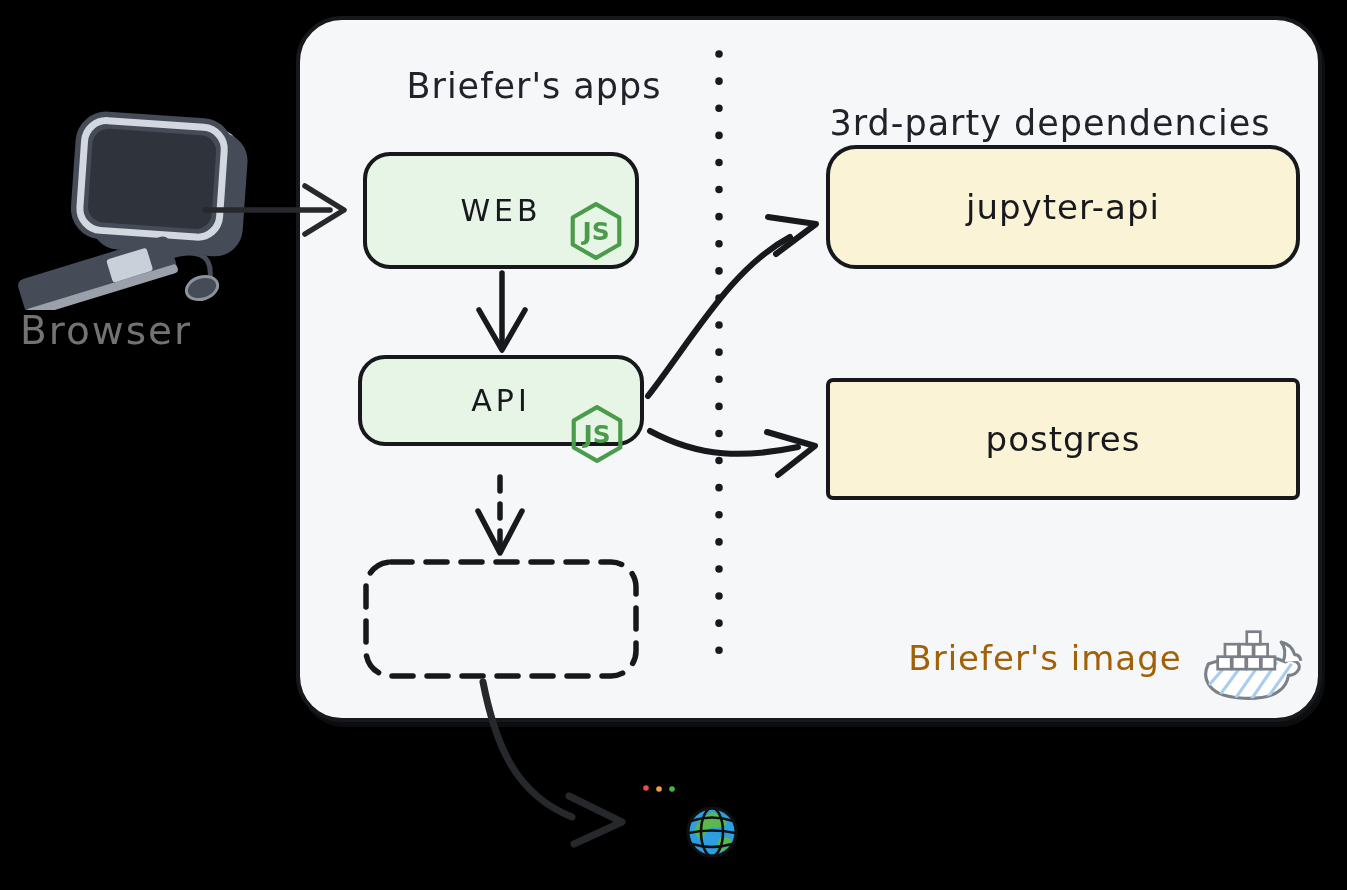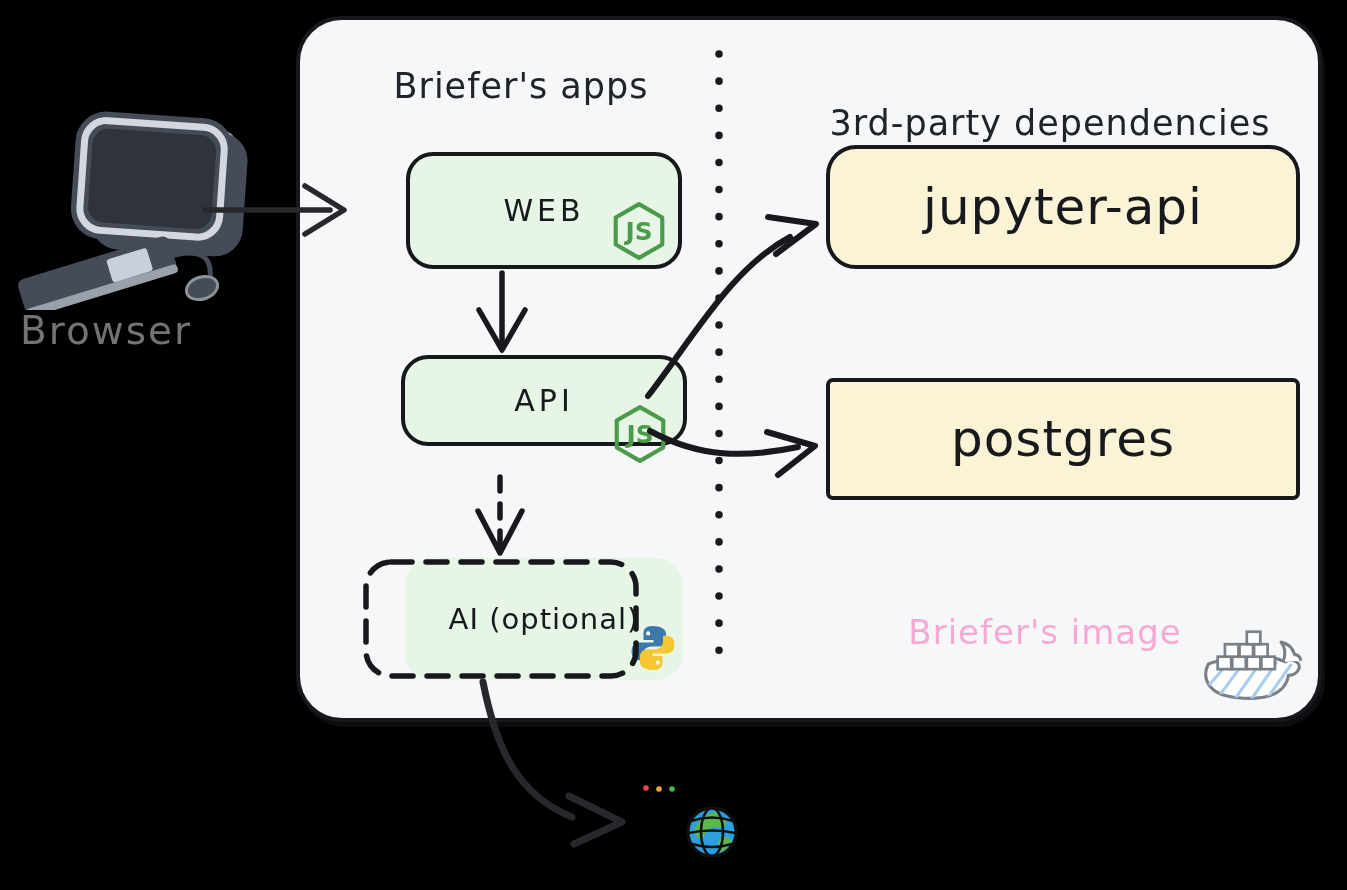--- a/index.html
+++ b/index.html
@@ -10,44 +10,44 @@
   
   .frame{
     position:absolute;left:296px;top:16px;width:1018px;height:698px;
     background:#f6f7f9;border:4px solid #16181c;border-radius:46px;
     box-shadow:-3px -3px 0 #000, 3px 5px 0 #0c0d0f;
   }
   .section-title{
     position:absolute;font-size:35px;letter-spacing:1px;color:#202329;
     text-align:center;white-space:nowrap;
   }
-  .title-left{left:371px;top:66px;width:300px;}
+  .title-left{left:384px;top:66px;width:300px;}
   .title-right{left:828px;top:64px;width:444px;margin-top:39px;}
   .box{
     position:absolute;display:flex;align-items:center;justify-content:center;
     border:4px solid #16181c;box-sizing:border-box;
   }
   .box .label{white-space:nowrap;}
-  .green{background:#e7f5e7;border-radius:27px;margin-left:43px;}
+  .green{background:#e7f5e7;border-radius:27px;}
   .yellow{background:#fbf3d6;border-radius:30px;}
   .box-web{left:363px;top:152px;width:276px;height:117px;}
   .box-api{left:358px;top:355px;width:286px;height:91px;}
   .box-ai{left:362px;top:558px;width:278px;height:122px;border:none;border-radius:27px;}
   .box-jupyter{left:826px;top:145px;width:474px;height:124px;}
   .box-postgres{left:826px;top:378px;width:474px;height:122px;border-radius:7px;}
   .small-label{font-size:30px;letter-spacing:4px;}
   .ai-label{font-size:29px;letter-spacing:1px;}
-  .big-label{font-size:50px;letter-spacing:1px;}
+  .big-label{font-size:34px;letter-spacing:1px;}
   .corner-icon{position:absolute;}
   .node-web-icon{right:11px;top:45px;}
   .node-api-icon{right:15px;top:45px;}
   .py-icon{right:6px;top:66px;}
   .caption{
-    position:absolute;left:905px;top:612px;width:280px;text-align:center;
-    font-size:34px;color:#f9a8d4;letter-spacing:1px;white-space:nowrap;
+    position:absolute;left:905px;top:638px;width:280px;text-align:center;
+    font-size:34px;color:#a16207;letter-spacing:1px;white-space:nowrap;
   }
   .browser-label{
     position:absolute;left:20px;top:308px;font-size:39px;color:#737373;
     letter-spacing:2px;
   }
   .abs{position:absolute;}
   .overlay{position:absolute;left:0;top:0;width:1347px;height:890px;pointer-events:none;z-index:10;}
 </style>
 </head>
 <body>
@@ -89,29 +89,20 @@
   </div>
 
   <div class="box green box-api">
     <span class="label small-label">API</span>
     <svg class="corner-icon node-api-icon" width="56" height="60" viewBox="0 0 54 58">
       <polygon points="27,3 49.5,16 49.5,42 27,55 4.5,42 4.5,16" fill="none" stroke="#4a9b4a" stroke-width="4" stroke-linejoin="round"></polygon>
       <text x="27" y="38" text-anchor="middle" font-size="24" font-weight="bold" fill="#4a9b4a" font-family="DejaVu Sans, sans-serif">JS</text>
     </svg>
   </div>
 
-  <div class="box green box-ai">
-    <span class="label ai-label">AI (optional)</span>
-    <svg class="corner-icon py-icon" width="48" height="48" viewBox="0 0 48 48">
-      <path d="M24 2c-7.5 0-9.5 3.2-9.5 7.7V16h10v2.6H10.3C5.3 18.6 2.6 22.2 2.6 27.6s2.7 8.7 7.7 8.7H14v-5.6c0-4.5 3.6-8.1 8.1-8.1H30c3.9 0 7-3.1 7-7V9.7C37 5.2 31.5 2 24 2z" fill="#3c78aa"></path>
-      <path d="M24 46c7.5 0 9.5-3.2 9.5-7.7V32h-10v-2.6h14.2c5 0 7.7-3.6 7.7-9s-2.7-8.7-7.7-8.7H34v5.6c0 4.5-3.6 8.1-8.1 8.1H18c-3.9 0-7 3.1-7 7v5.9C11 42.8 16.5 46 24 46z" fill="#f5c832"></path>
-      <circle cx="19.2" cy="9.4" r="2.1" fill="#fff"></circle>
-      <circle cx="28.8" cy="38.6" r="2.1" fill="#fff"></circle>
-    </svg>
-  </div>
 
   <div class="box yellow box-jupyter">
     <span class="label big-label">jupyter-api</span>
   </div>
 
   <div class="box yellow box-postgres">
     <span class="label big-label">postgres</span>
   </div>
 
   <div class="caption">Briefer's image</div>

